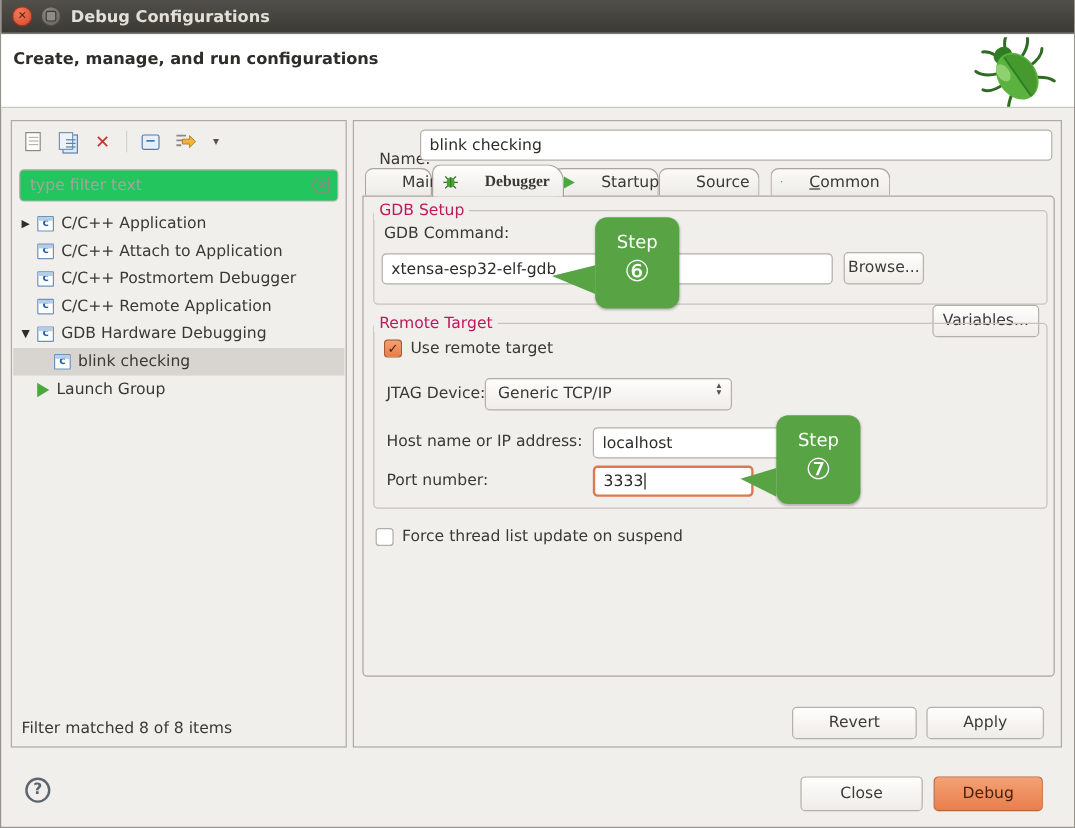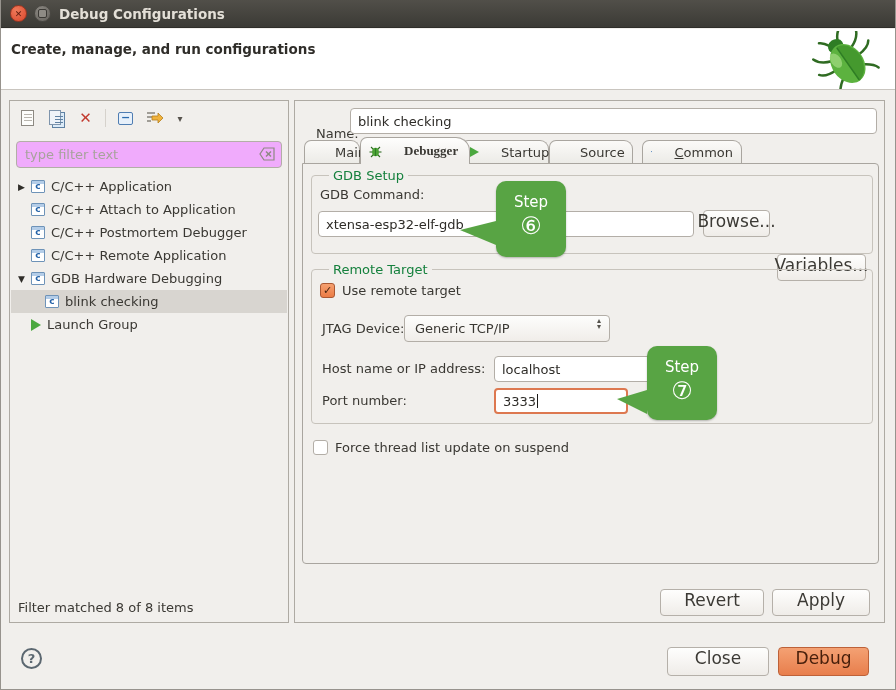--- a/index.html
+++ b/index.html
@@ -40,21 +40,21 @@
                box-shadow:0 3px 0 #b9b5ae, 0 6px 0 #b9b5ae; }
   .doc-copy-back { position:absolute; left:-4px; top:-3px; width:12px; height:15px; background:#eef3f9; border:1px solid #7e94ac; }
   .doc-copy { border-color:#5f81a3; background:#dcebf8; }
   .delete-x { color:#c2392e; font-size:15px; font-weight:bold; line-height:1; }
   .collapse-box { width:15px; height:13px; border:1px solid #4f7db2; background:#e7f0fa; border-radius:2px;
                   display:flex; align-items:center; justify-content:center; color:#2d6bae; font-size:11px; font-weight:bold; line-height:0; }
   .dropdown-glyph { color:#57534d; font-size:10px; }
 
   
   .filter-wrap { position:absolute; left:6px; top:40px; width:266px; height:27px; }
-  .filter-input { width:100%; height:100%; border:1px solid #b3aea7; border-radius:4px; background:#f0abfc;
+  .filter-input { width:100%; height:100%; border:1px solid #b3aea7; border-radius:4px; background:#22c55e;
                   padding:0 26px 0 8px; font:italic 13px "DejaVu Sans",sans-serif; color:#3a3833; outline:none; }
   .filter-input::placeholder { color:#a7a39c; font-style:normal; }
   .filter-clear { position:absolute; right:7px; top:6px; width:16px; height:14px; }
 
   
   .tree-row { position:absolute; left:1px; width:276px; height:23px; display:flex; align-items:center; }
   .tree-row.sel { background:#d8d5d0; }
   .twisty { position:absolute; left:7px; font-size:9px; color:#2f2d29; }
   .cicon { position:relative; width:14px; height:13px; background:#fff; border:1px solid #6e93b8; border-radius:1px;
            display:flex; align-items:flex-end; justify-content:center; font:bold 9px "DejaVu Sans",sans-serif; color:#2563a8; line-height:1.1; }
@@ -72,25 +72,25 @@
   
   .tab { position:absolute; top:39px; height:23px; display:flex; align-items:center; gap:22px; padding:0 8px;
          border:1px solid #a9a59f; border-bottom:none; border-radius:7px 9px 0 0;
          background:linear-gradient(#fbfaf8,#ecebe7); }
   .tab.active { top:36px; height:27px; background:linear-gradient(#fefefd,#f1efec 80%); font-weight:bold;
                 border-radius:7px 14px 0 0; z-index:3; }
   .tab-content { position:absolute; left:7px; top:62px; width:577px; height:401px;
                  border:1px solid #a9a59f; border-radius:0 4px 4px 4px; z-index:1; }
 
   fieldset.grp { position:absolute; border:1px solid #c7c3bc; border-radius:4px; }
-  fieldset.grp legend { margin-left:17px; padding:0 4px; color:#15803d; }
+  fieldset.grp legend { margin-left:0; padding:0 4px; color:#be185d; }
 
   .btn { position:absolute; border:1px solid #b5b0a9; border-radius:4px;
          background:linear-gradient(#fefefd,#efece8); color:#3c3a35;
-         display:flex; align-items:flex-start; justify-content:center; font-size:17px; }
+         display:flex; align-items:center; justify-content:center; font-size:13px; }
   .btn-orange { background:linear-gradient(#f4a173,#e87e4c); border-color:#bd6138; color:#471f0b; }
 
   .checkbox { position:absolute; width:15px; height:15px; border-radius:3px; background:#fff; border:1px solid #b3aea7; }
   .checkbox.checked { background:linear-gradient(#f5a070,#eb7c46); border-color:#aa5833;
                       display:flex; align-items:center; justify-content:center;
                       color:#44220f; font-size:11px; font-weight:bold; }
 
   .combo { position:absolute; border:1px solid #b3aea7; border-radius:4px;
            background:linear-gradient(#fdfdfc,#f0ede9); display:flex; align-items:center; padding:0 8px; }
   .spinner { position:absolute; right:8px; top:2px; display:flex; flex-direction:column; align-items:center;

